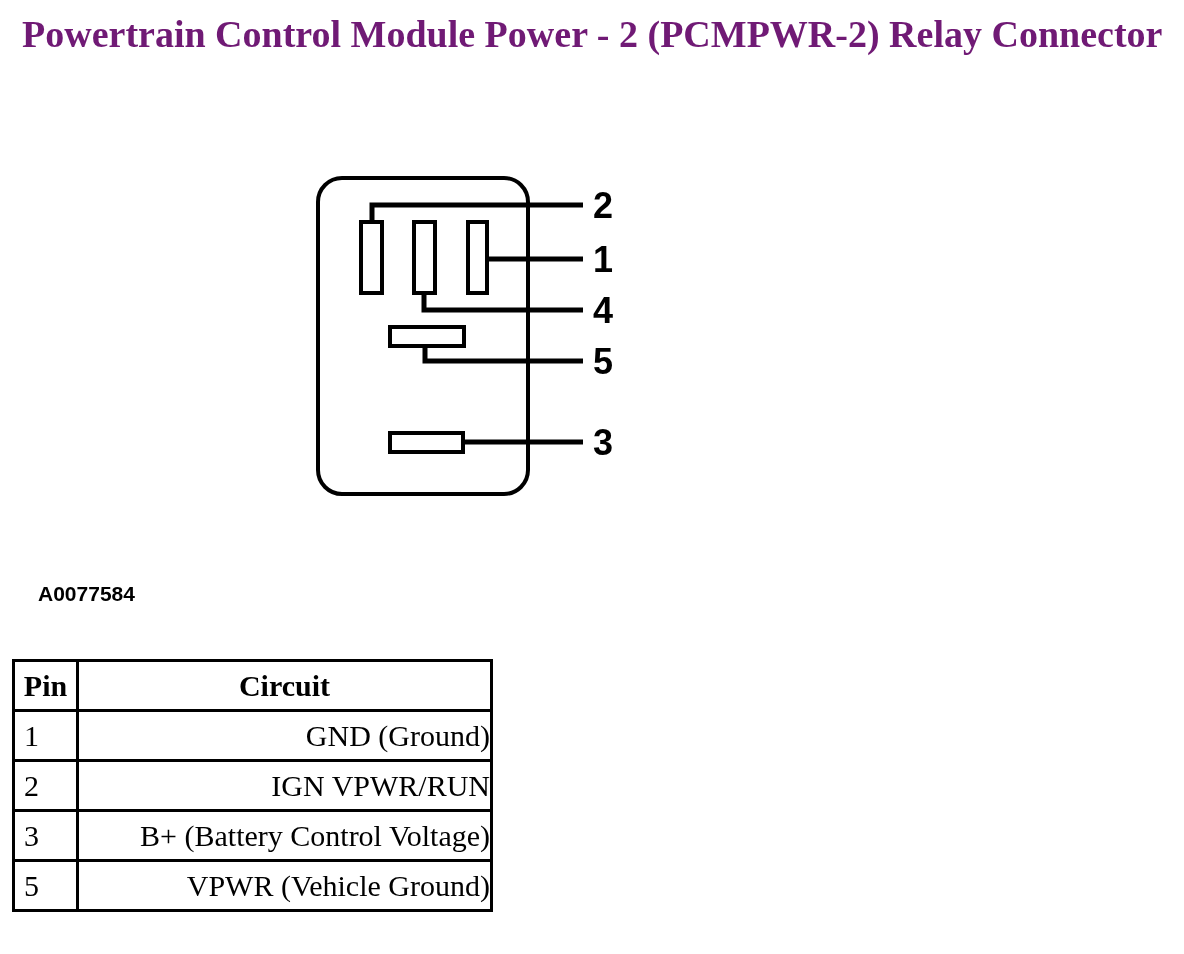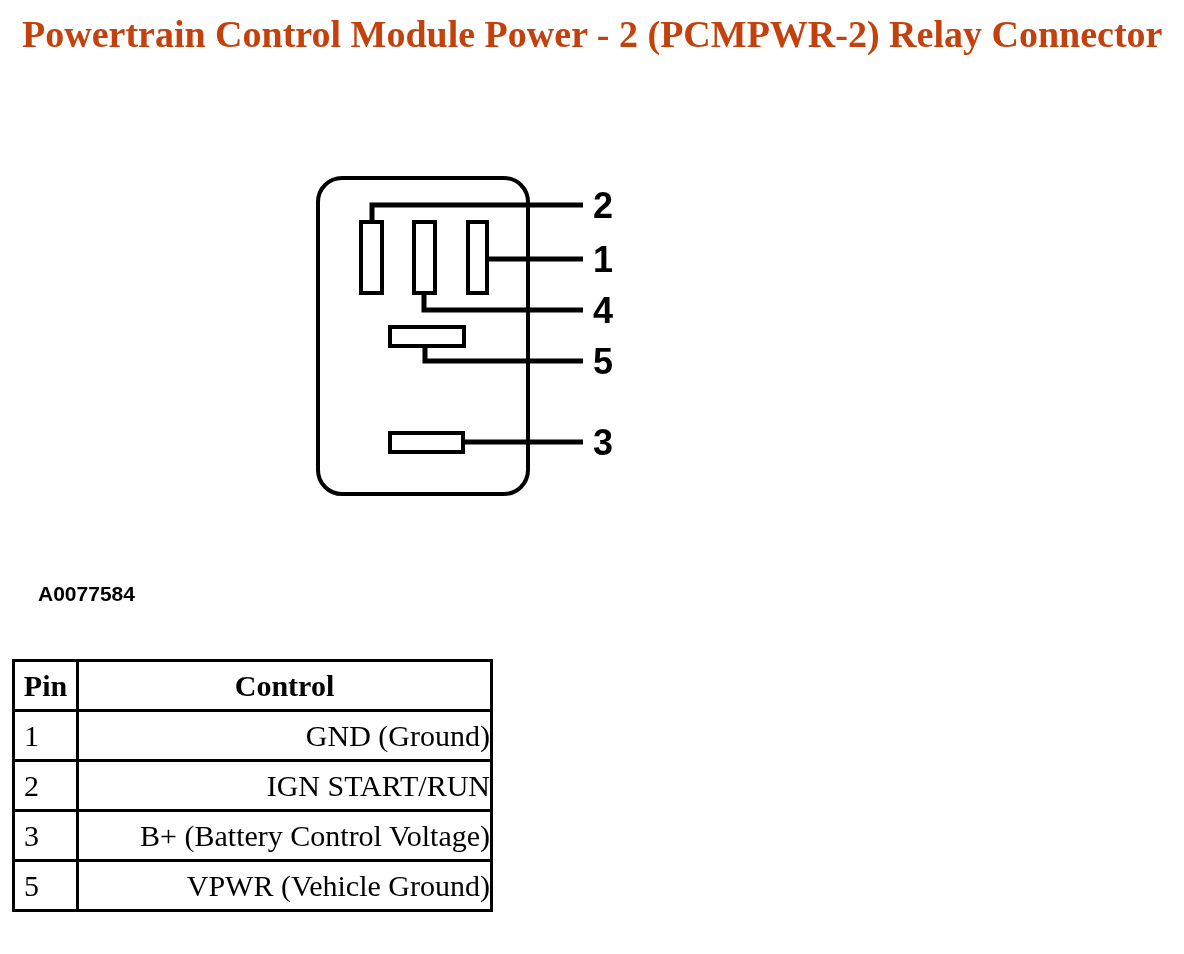--- a/index.html
+++ b/index.html
@@ -12,21 +12,21 @@
     font-family:"Liberation Serif", serif;
     overflow:hidden;
   }
   .title {
     position:absolute;
     left:22px; top:12px;
     font-family:"Liberation Serif", serif;
     font-weight:bold;
     font-size:38px;
     white-space:nowrap;
-    color:#c2410c;
+    color:#701a75;
   }
   .diagram {
     position:absolute;
     left:300px; top:170px;
   }
   .diagram text {
     font-family:"Liberation Sans", sans-serif;
     font-weight:bold;
     font-size:36px;
     fill:#000;
@@ -91,31 +91,31 @@
     <text x="293" y="204">5</text>
     <text x="293" y="285">3</text>
   </svg>
 
   <div class="figcode">A0077584</div>
 
   <table class="pin-table">
     <thead>
       <tr>
         <th class="col-pin">Pin</th>
-        <th class="col-circuit">Control</th>
+        <th class="col-circuit">Circuit</th>
       </tr>
     </thead>
     <tbody>
       <tr>
         <td class="cell-pin">1</td>
         <td class="cell-circuit">GND (Ground)</td>
       </tr>
       <tr>
         <td class="cell-pin">2</td>
-        <td class="cell-circuit">IGN START/RUN</td>
+        <td class="cell-circuit">IGN VPWR/RUN</td>
       </tr>
       <tr>
         <td class="cell-pin">3</td>
         <td class="cell-circuit">B+ (Battery Control Voltage)</td>
       </tr>
       <tr>
         <td class="cell-pin">5</td>
         <td class="cell-circuit">VPWR (Vehicle Ground)</td>
       </tr>
     </tbody>

